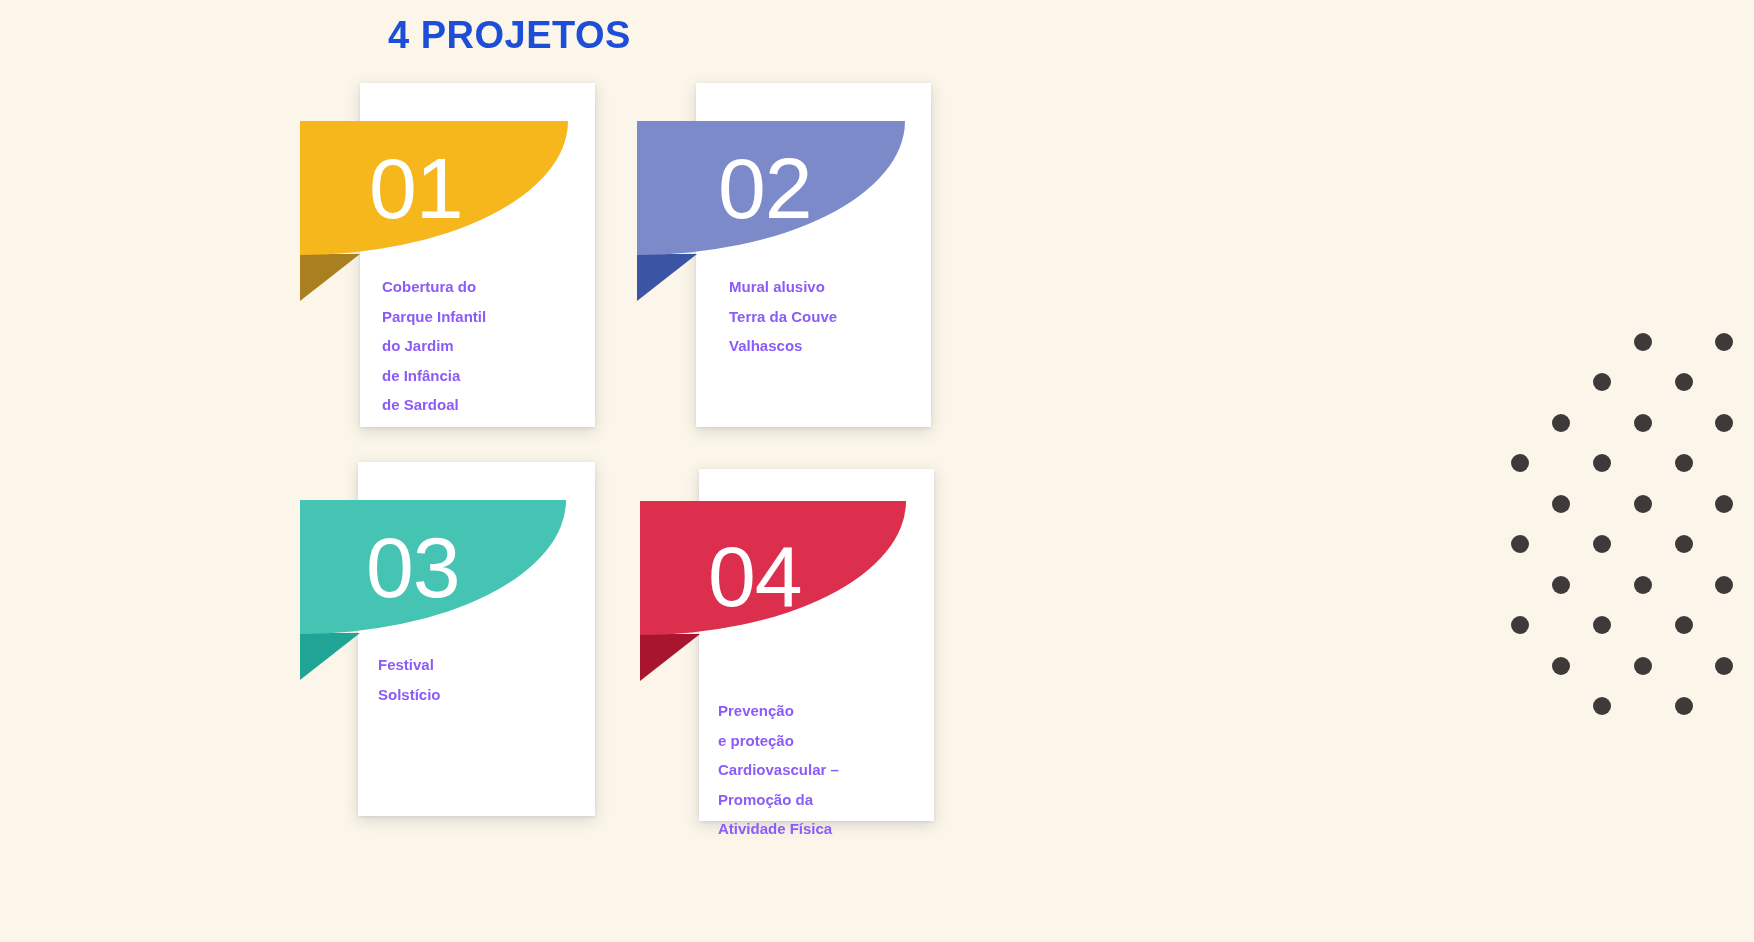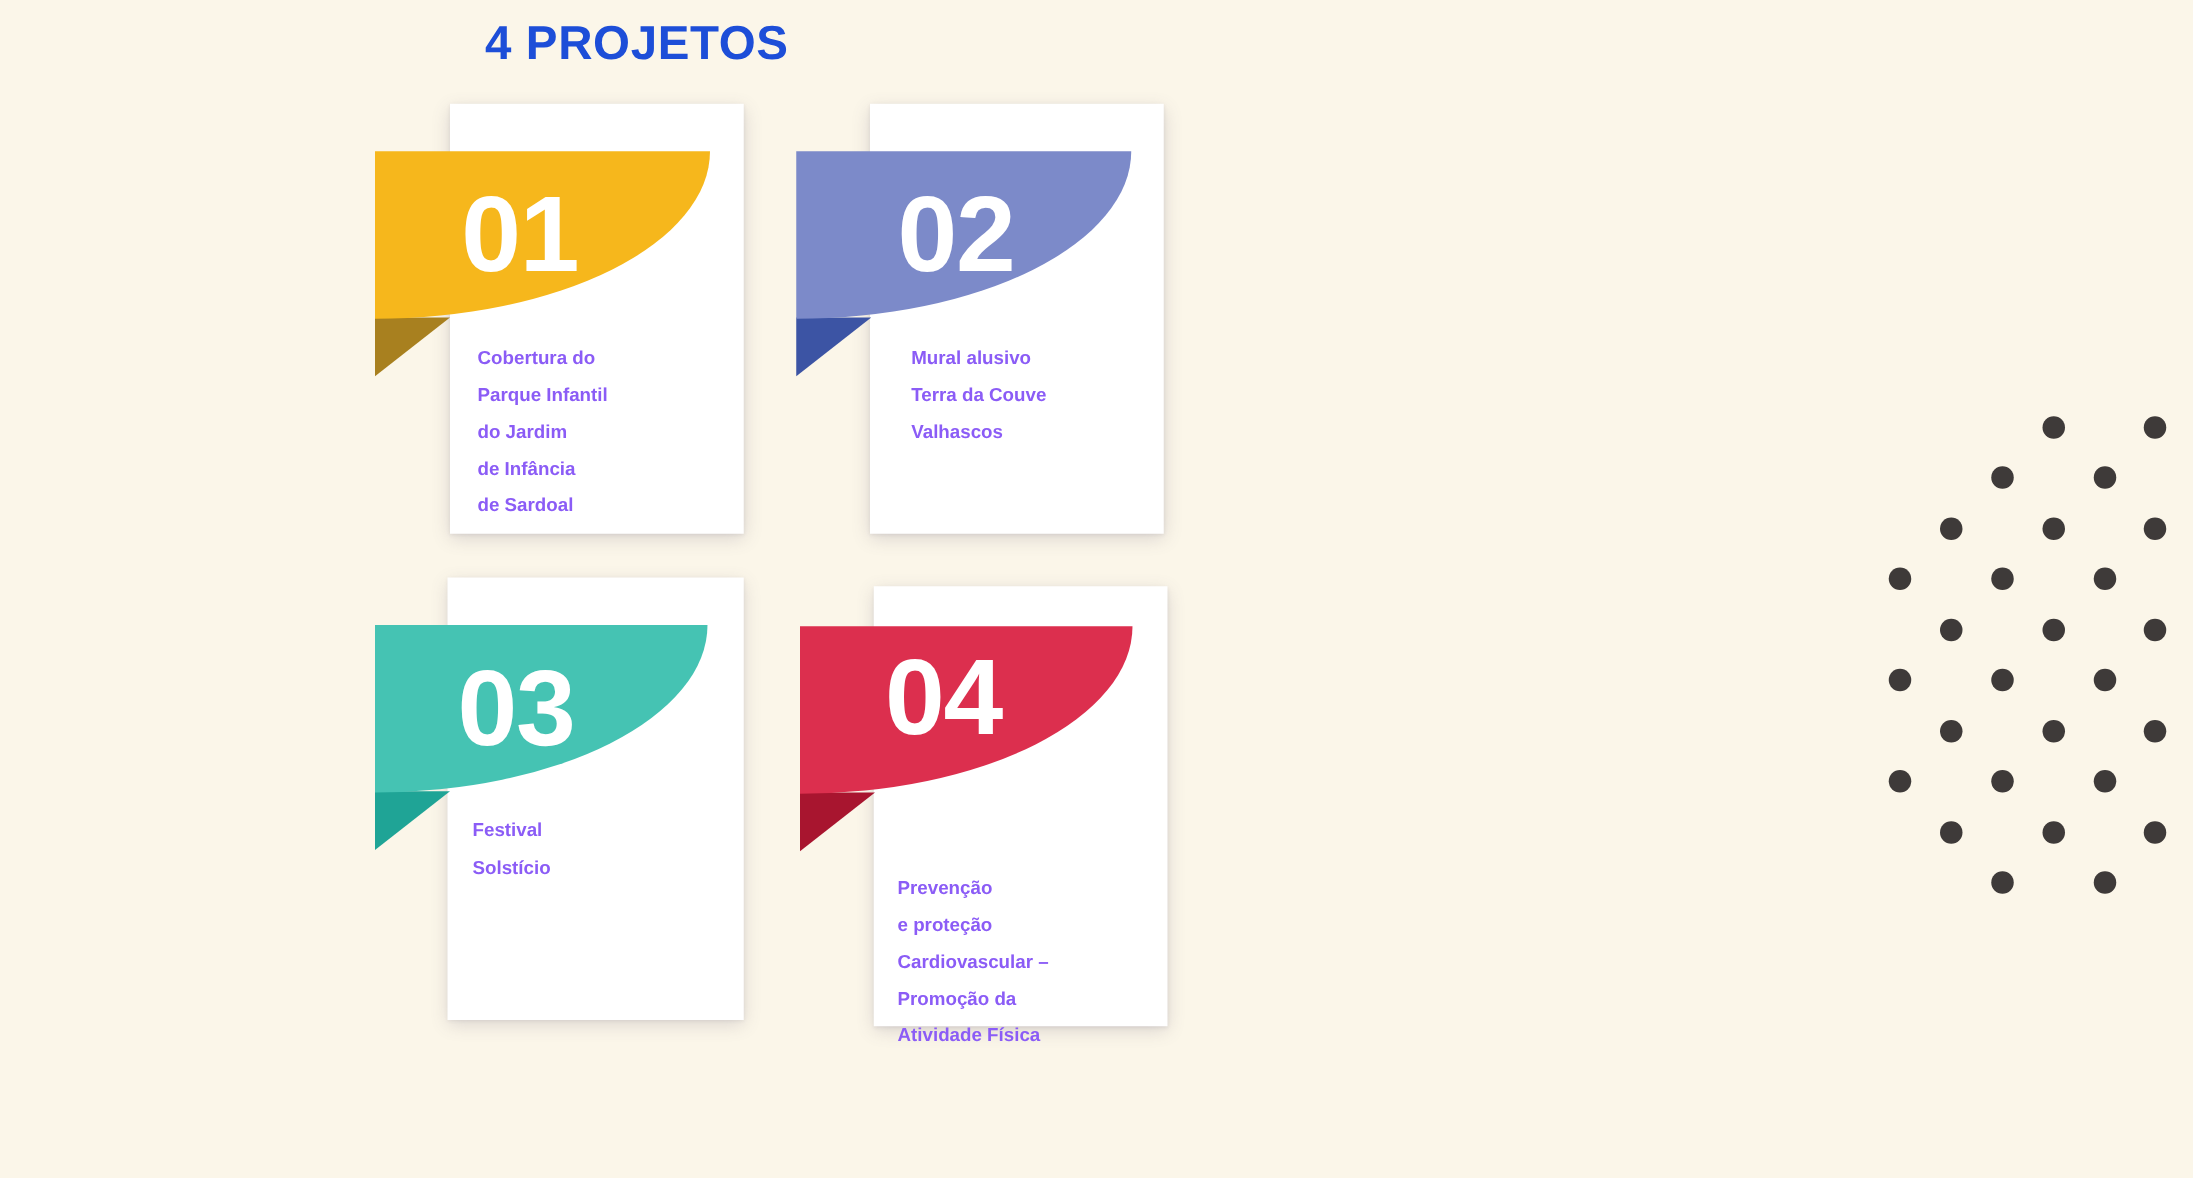--- a/index.html
+++ b/index.html
@@ -39,21 +39,21 @@
     border-bottom-right-radius:100% 100%;
   }
   .ribbon-fold {
     position:absolute;
     width:0; height:0;
   }
 
   .ribbon-num {
     position:absolute;
     color:#FFFFFF;
-    font-weight:bold;
+    font-weight:normal;
     line-height:1;
     letter-spacing:-1px;
   }
 
   .card-text {
     position:absolute;
     color:#8b5cf6;
     font-size:15px;
     line-height:29.5px;
     font-weight:bold;
@@ -97,21 +97,21 @@
   <div class="ribbon" style="left:300px; top:500px; width:266px; height:134px; background:#45C3B3;"></div>
   <div class="ribbon-num" style="left:366px; top:524px; font-size:86px;">03</div>
   <div class="card-text" style="left:378px; top:650px; width:205px;">Festival
 Solstício</div>
 </div>
 
 <div class="card">
   <div class="card-paper" style="left:699px; top:469px; width:235px; height:352px;"></div>
   <div class="ribbon-fold" style="left:640px; top:634px; border-left:60px solid #A8152F; border-bottom:47px solid transparent;"></div>
   <div class="ribbon" style="left:640px; top:501px; width:266px; height:134px; background:#DC2F4E;"></div>
-  <div class="ribbon-num" style="left:708px; top:515px; font-size:86px;text-align:right;">04</div>
+  <div class="ribbon-num" style="left:708px; top:533px; font-size:86px;text-align:right;">04</div>
   <div class="card-text" style="left:718px; top:652px; width:225px;margin-top:44px;">Prevenção
 e proteção
 Cardiovascular –
 Promoção da
 Atividade Física</div>
 </div>
 
 <svg id="dot-pattern" viewBox="0 0 1754 942" xmlns="http://www.w3.org/2000/svg">
     <circle cx="1643" cy="342" r="9" fill="#3E3A39" class="dot"></circle>
     <circle cx="1724" cy="342" r="9" fill="#3E3A39" class="dot"></circle>

